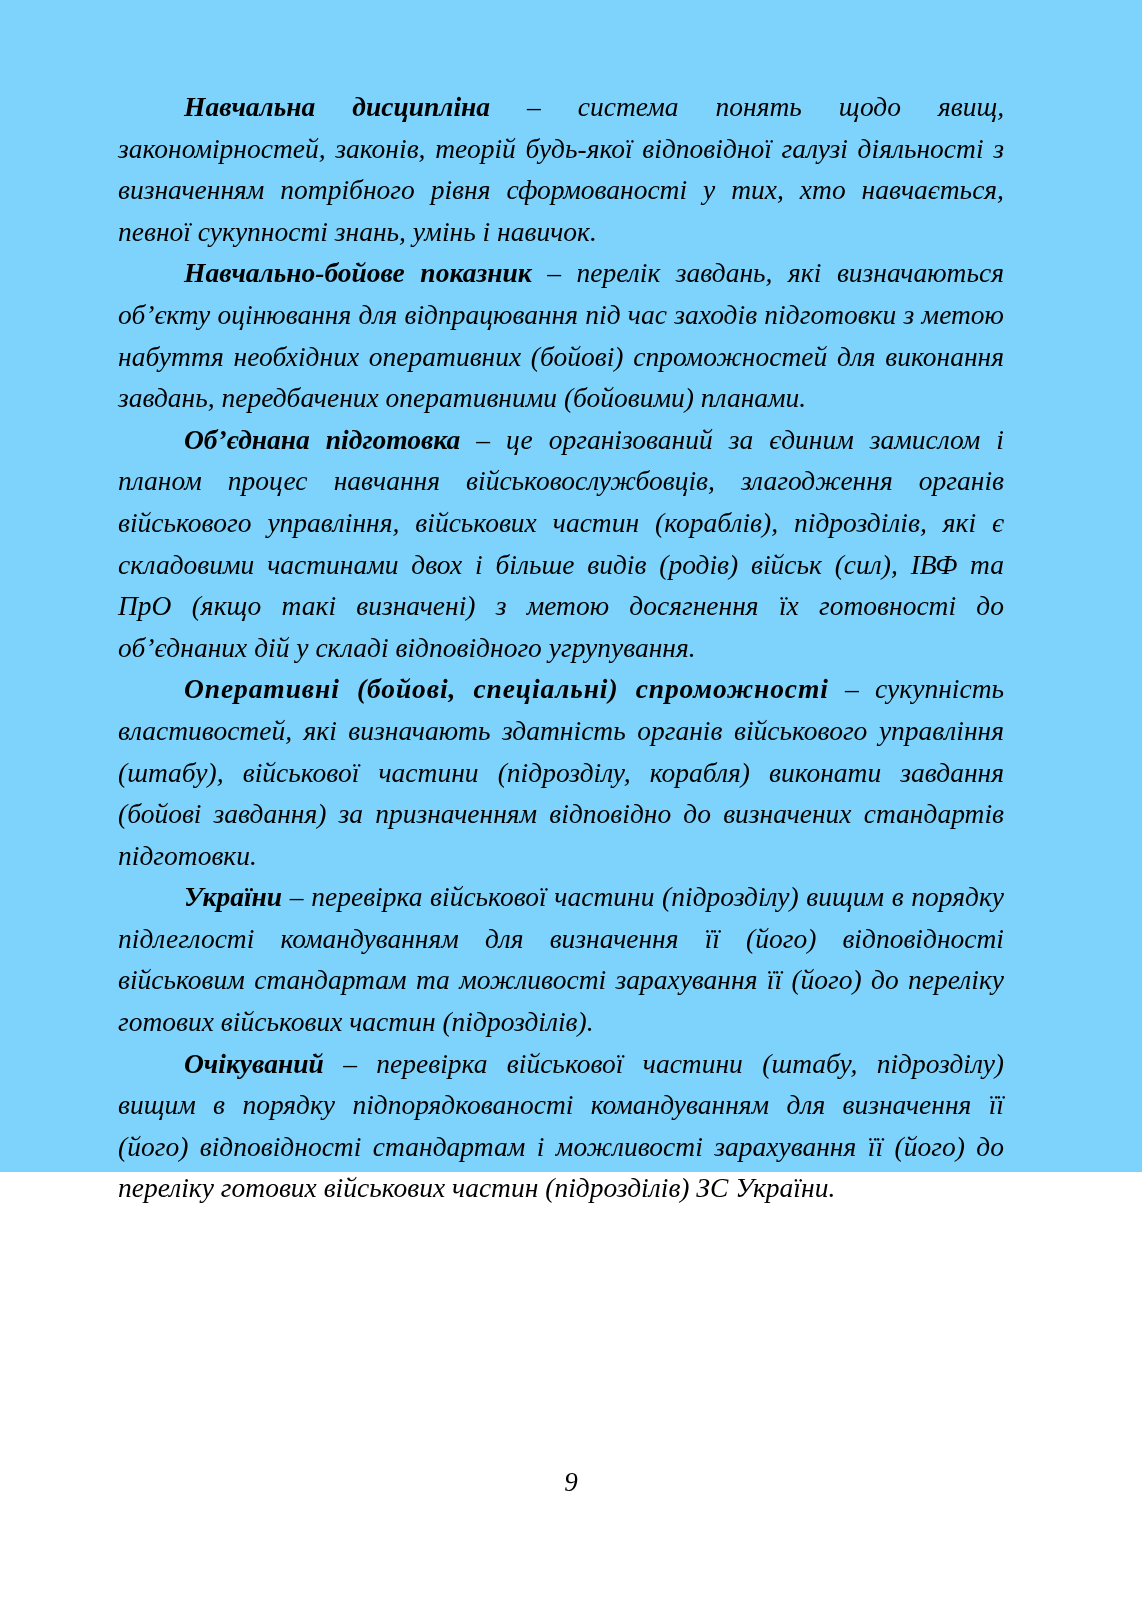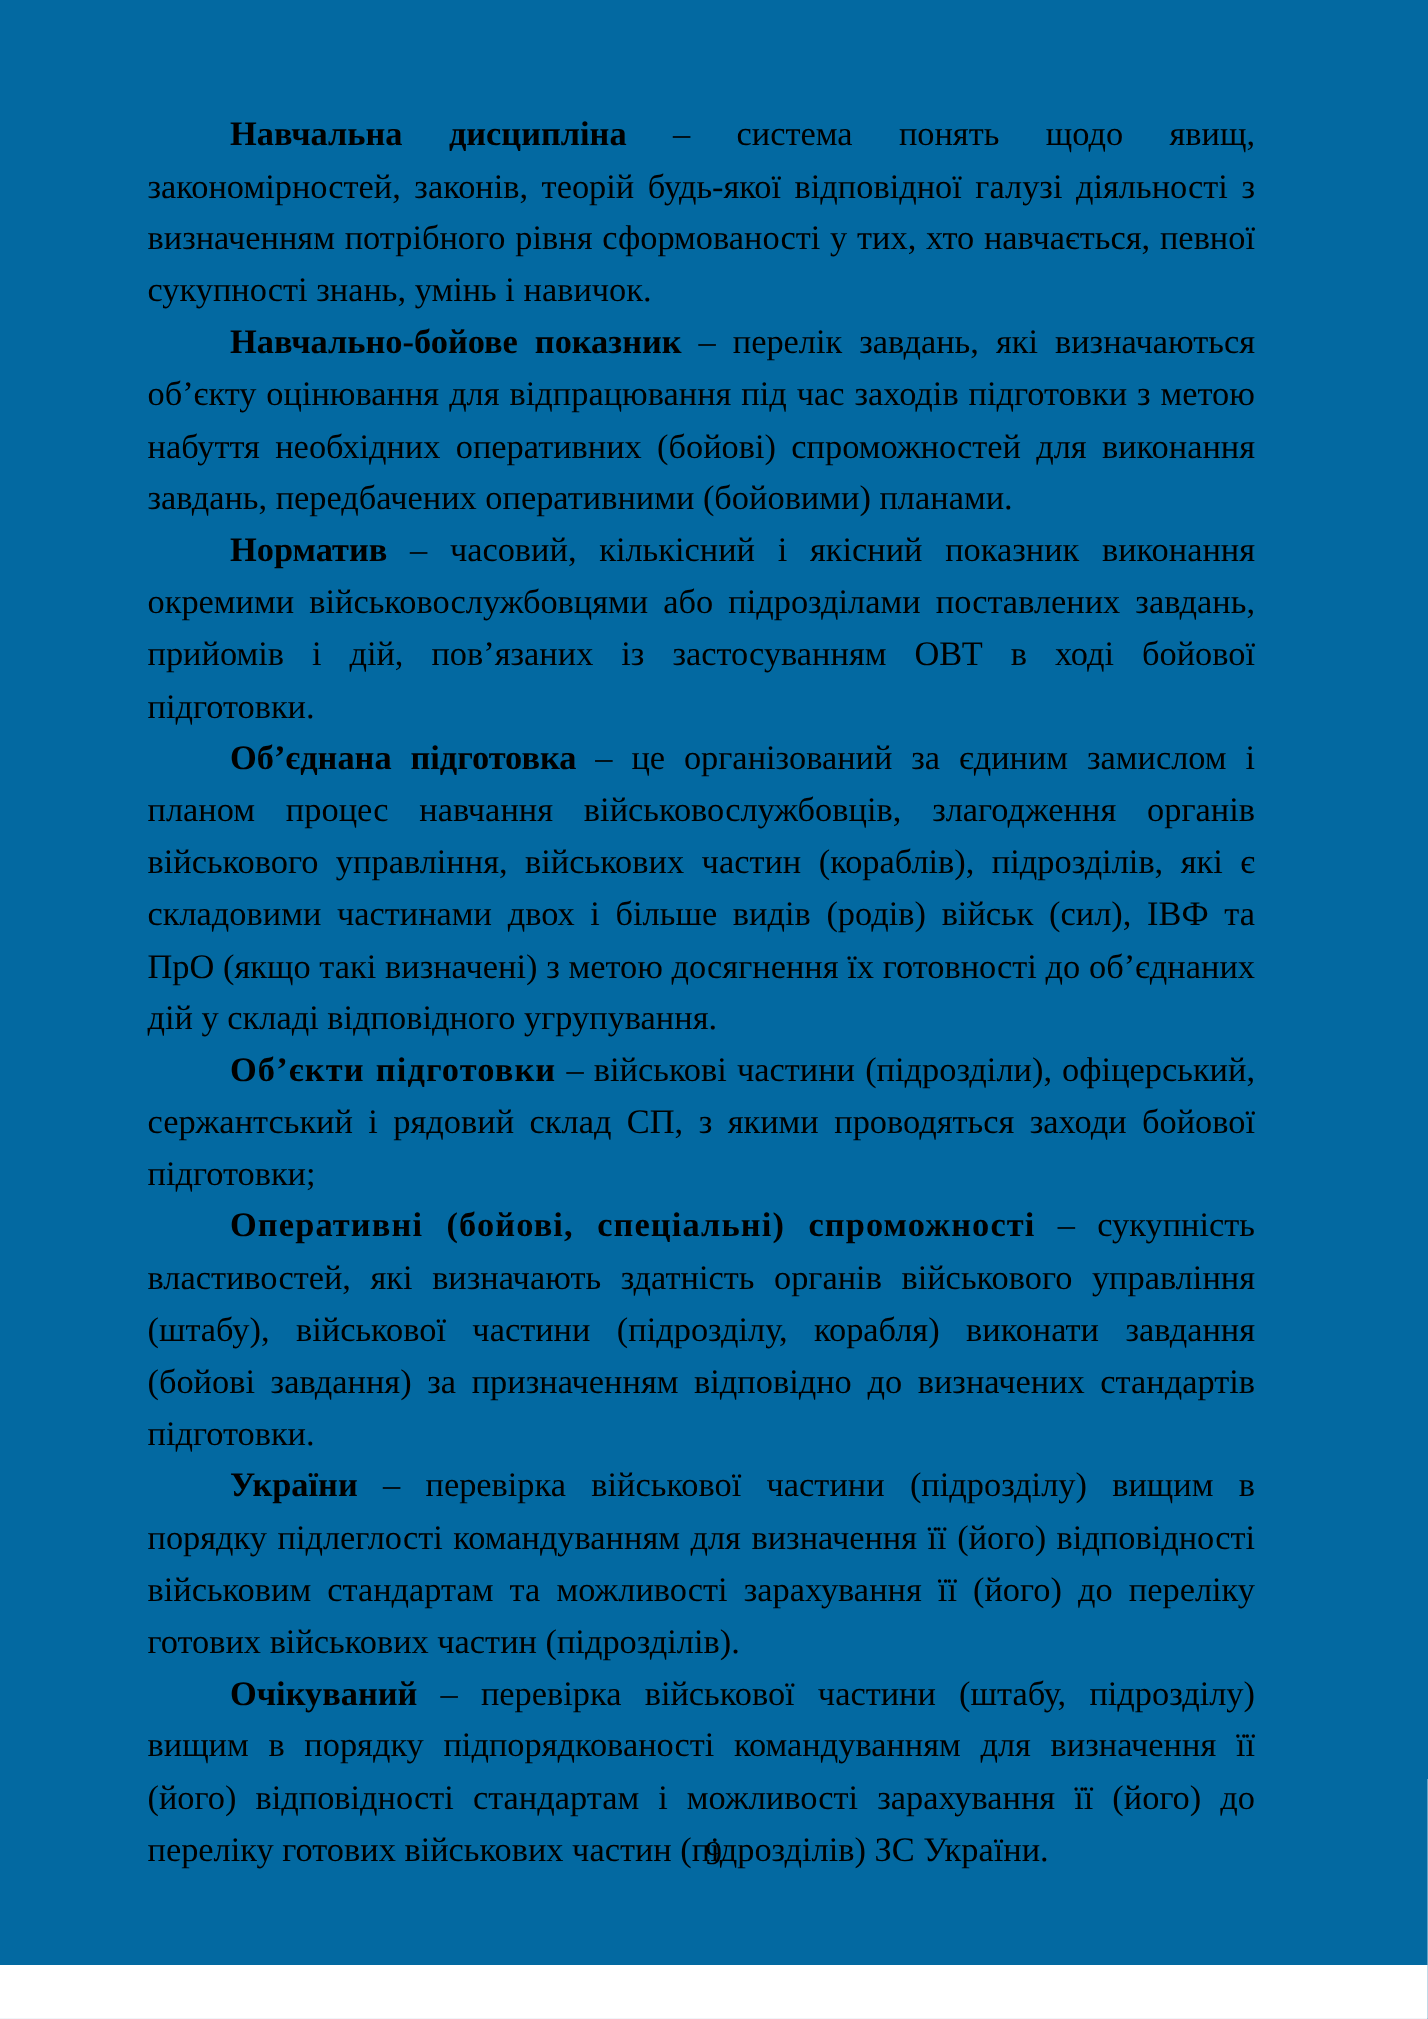--- a/index.html
+++ b/index.html
@@ -15,22 +15,23 @@
     font-family: "Liberation Serif", "DejaVu Serif", serif;
     color: #000000;
     overflow: hidden;
   }
 
   #page {
     position: absolute;
     left: 0;
     top: 0;
     width: 1142px;
-    height: 1572px;
-    background: #0369a1;
+    height: 1172px;
+    background: #7dd3fc;
+    font-style: italic;
   }
 
   #text-column {
     position: absolute;
     left: 118px;
     top: 86px;
     width: 886px;
   }
 
   p.para {
@@ -70,25 +71,23 @@
 <body>
 
 <div id="page">
 
   <div id="text-column">
 
     <p class="para"><span class="term">Навчальна дисципліна</span><span class="body"> – система понять щодо явищ, закономірностей, законів, теорій будь-якої відповідної галузі діяльності з визначенням потрібного рівня сформованості у тих, хто навчається, певної сукупності знань, умінь і навичок.</span></p>
 
     <p class="para"><span class="term">Навчально-бойове показник</span><span class="body"> – перелік завдань, які визначаються об’єкту оцінювання для відпрацювання під час заходів підготовки з метою набуття необхідних оперативних (бойові) спроможностей для виконання завдань, передбачених оперативними (бойовими) планами.</span></p>
 
-    <p class="para"><span class="term">Норматив</span><span class="body"> – часовий, кількісний і якісний показник виконання окремими військовослужбовцями або підрозділами поставлених завдань, прийомів і дій, пов’язаних із застосуванням ОВТ в ході бойової підготовки.</span></p>
 
     <p class="para"><span class="term">Об’єднана підготовка</span><span class="body"> – це організований за єдиним замислом і планом процес навчання військовослужбовців, злагодження органів військового управління, військових частин (кораблів), підрозділів, які є складовими частинами двох і більше видів (родів) військ (сил), ІВФ та ПрО (якщо такі визначені) з метою досягнення їх готовності до об’єднаних дій у складі відповідного угрупування.</span></p>
 
-    <p class="para"><span class="term tracked">Об’єкти підготовки</span><span class="body"> – військові частини (підрозділи), офіцерський, сержантський і рядовий склад СП, з якими проводяться заходи бойової підготовки;</span></p>
 
     <p class="para"><span class="term tracked">Оперативні (бойові, спеціальні) спроможності</span><span class="body"> – сукупність властивостей, які визначають здатність органів військового управління (штабу), військової частини (підрозділу, корабля) виконати завдання (бойові завдання) за призначенням відповідно до визначених стандартів підготовки.</span></p>
 
 
     <p class="para"><span class="term">України</span><span class="body"> – перевірка військової частини (підрозділу) вищим в порядку підлеглості командуванням для визначення її (його) відповідності військовим стандартам та можливості зарахування її (його) до переліку готових військових частин (підрозділів).</span></p>
 
     <p class="para"><span class="term">Очікуваний</span><span class="body"> – перевірка військової частини (штабу, підрозділу) вищим в порядку підпорядкованості командуванням для визначення її (його) відповідності стандартам і можливості зарахування її (його) до переліку готових військових частин (підрозділів) ЗС України.</span></p>
 
   </div>
 

